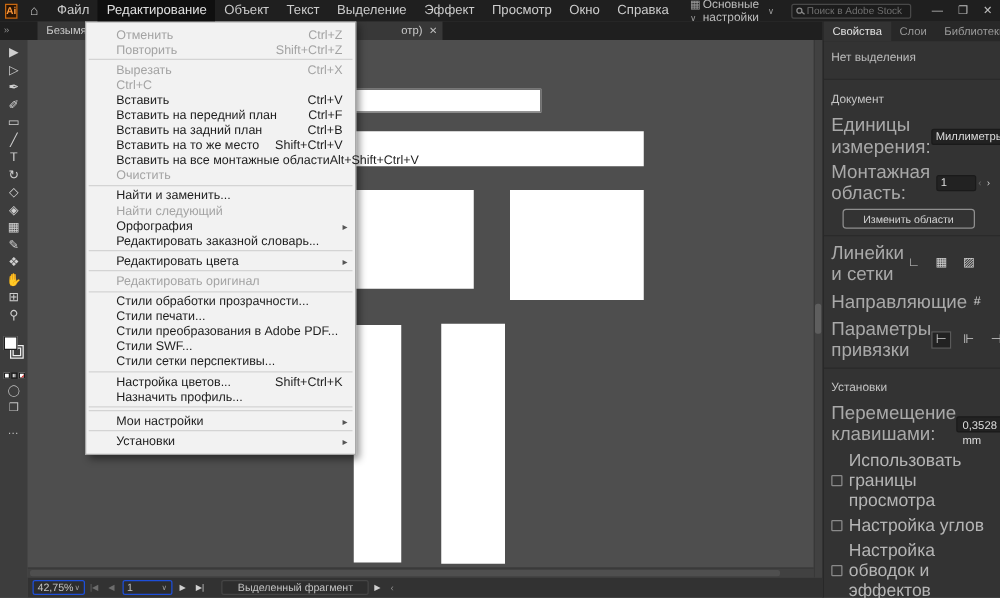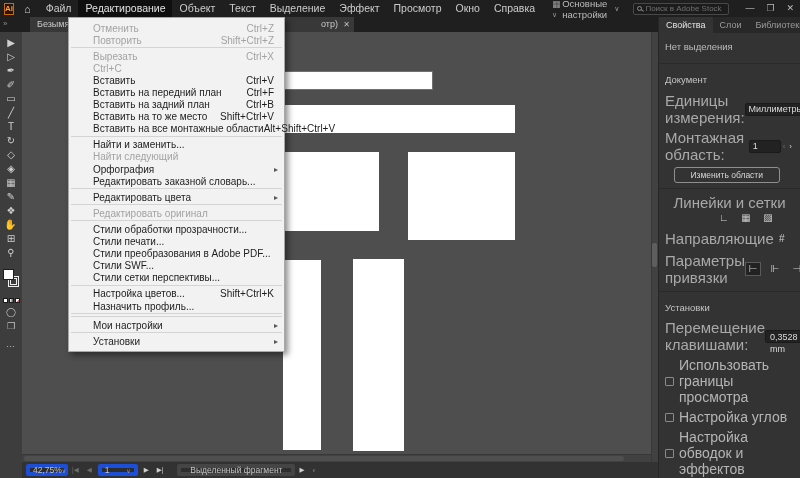--- a/index.html
+++ b/index.html
@@ -104,21 +104,21 @@
   .numfield { background:#222222; border:1px solid #1a1a1a; border-radius:2px; color:#dddddd; font-size:9px;
               height:13px; line-height:12px; padding:0 4px; margin-left:auto; margin-right:18px; }
   .cbrow { display:flex; align-items:center; margin:4px 0; }
   .cb { width:9px; height:9px; border:1px solid #8a8a8a; border-radius:1px; margin-right:5px; flex:0 0 auto; }
   .cblabel { font-size:14px; color:#b5b5b5; }
   .qbtn { display:block; width:100%; margin:4px 0; }
 
   
   #statusbar { position:absolute; left:22px; top:462px; width:636px; height:16px; background:#323232;
                display:flex; align-items:center; font-size:8.5px; color:#c3c3c3; z-index:3; }
-  .sfield { background:#2c2c2c; border:4px solid #1d4ed8; border-radius:2px; height:12px;
+  .sfield { background:#2c2c2c; border:1px solid #1d4ed8; border-radius:2px; height:12px;
             display:flex; align-items:center; padding:0 3px; }
   .zoomf { margin-left:4px; width:42px; }
   .zoomf .chev { margin-left:auto; font-size:6px; }
   .navg { font-size:6.5px; margin:0 2px; }
   .abf { width:40px; margin:0 2px; }
   .abf .chev { margin-left:auto; font-size:6px; }
   .statf { width:118px; margin-left:10px; justify-content:center; background:#2e2e2e; border-color:#454545; }
   .grip { color:#8f8f8f; font-size:8px; margin-left:4px; }
 </style>
 </head>
@@ -239,20 +239,23 @@
       <span class="mi-shortcut">Ctrl+B</span>
     </div>
     <div class="menu-item">
       <span class="mi-label">Вставить на то же место</span>
       <span class="mi-shortcut">Shift+Ctrl+V</span>
     </div>
     <div class="menu-item">
       <span class="mi-label">Вставить на все монтажные области</span>
       <span class="mi-shortcut">Alt+Shift+Ctrl+V</span>
     </div>
+    <div class="menu-item disabled">
+      <span class="mi-label">Очистить</span>
+    </div>
     <div class="menu-sep"></div>
     <div class="menu-item">
       <span class="mi-label">Найти и заменить...</span>
     </div>
     <div class="menu-item disabled">
       <span class="mi-label">Найти следующий</span>
     </div>
     <div class="menu-item">
       <span class="mi-label">Орфография</span>
       <span class="mi-sub">▸</span>
@@ -330,21 +333,21 @@
         <span>1</span>
         <span class="chev">∨</span>
       </span>
       <span class="arr dim">‹</span>
       <span class="arr lit">›</span>
     </div>
     <div class="prow" style="justify-content:flex-end;margin:4px 14px 2px 0;">
       <button class="pbtn">Изменить области</button>
     </div>
     <div class="psep"></div>
-    <div class="prow" style="margin:2px 0;flex-direction:column;">
+    <div class="prow" style="margin:2px 0;">
       <span class="plabel">Линейки и сетки</span>
       <span class="icon-group">
         <span class="picon">∟</span>
         <span class="picon">▦</span>
         <span class="picon">▨</span>
       </span>
     </div>
     <div class="prow" style="margin:5px 0;">
       <span class="plabel">Направляющие</span>
       <span class="icon-group">

